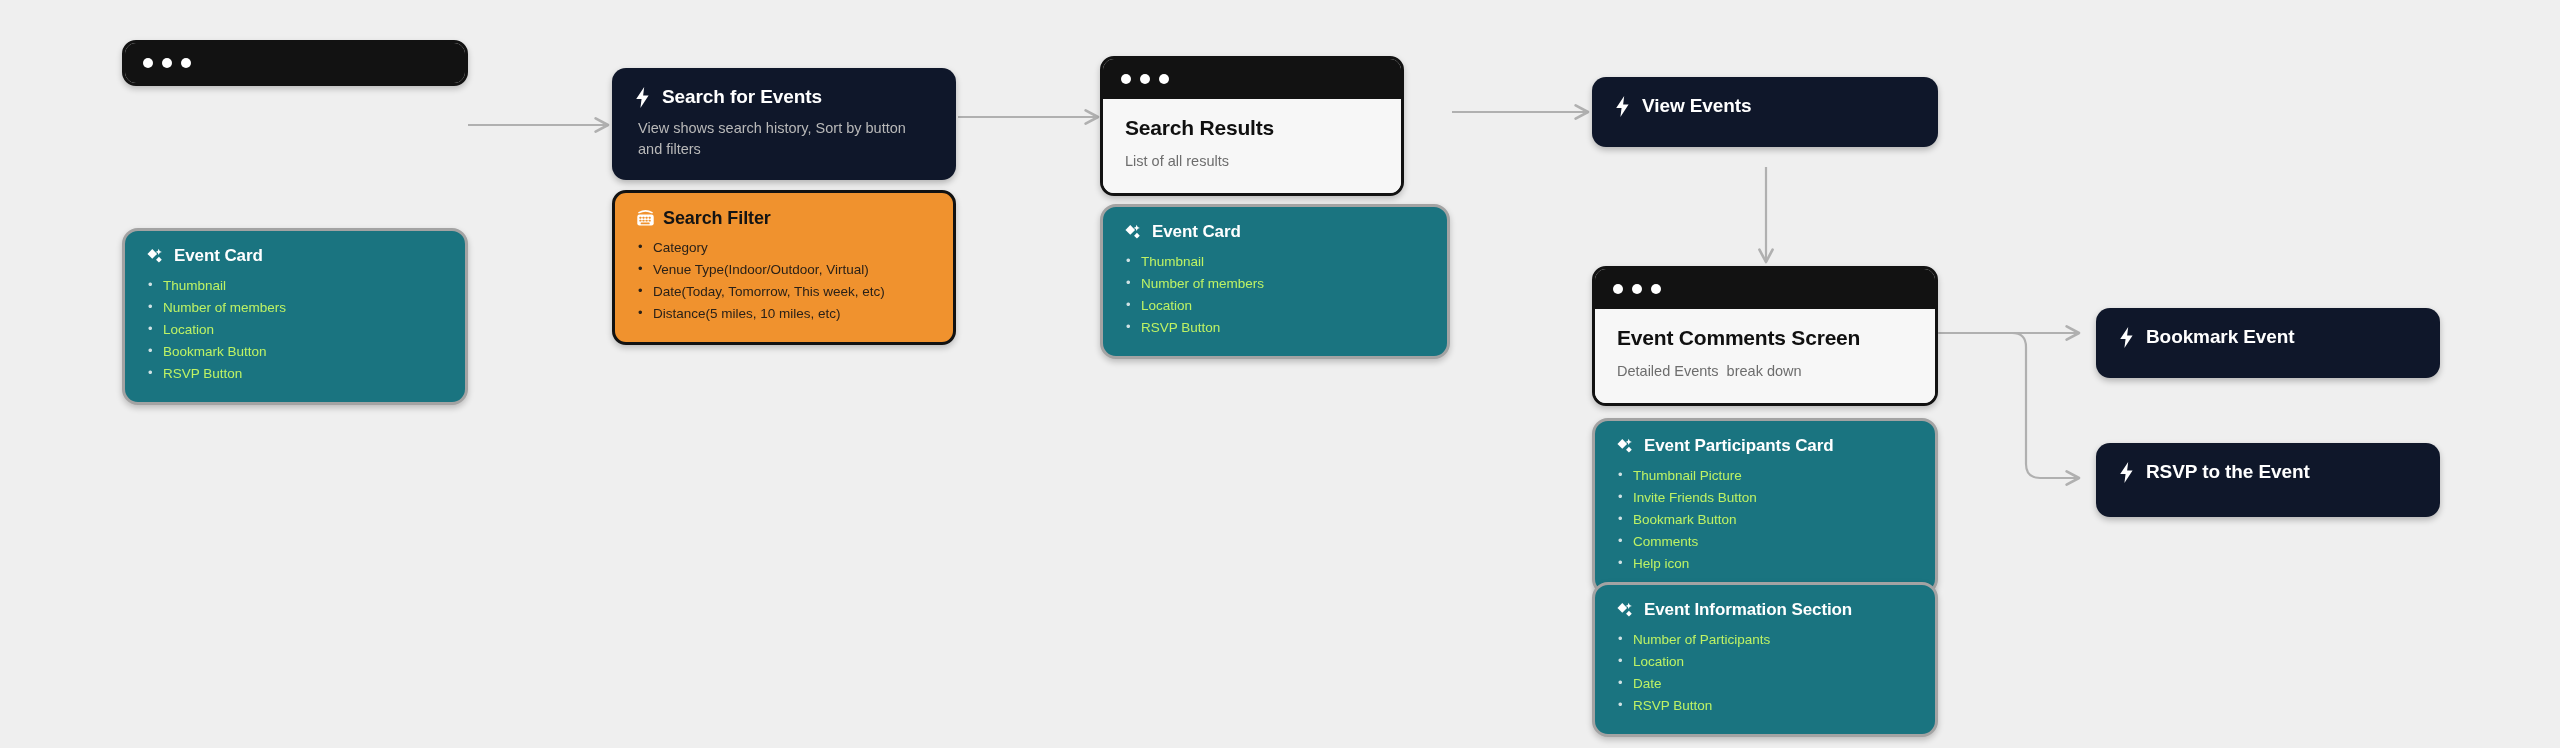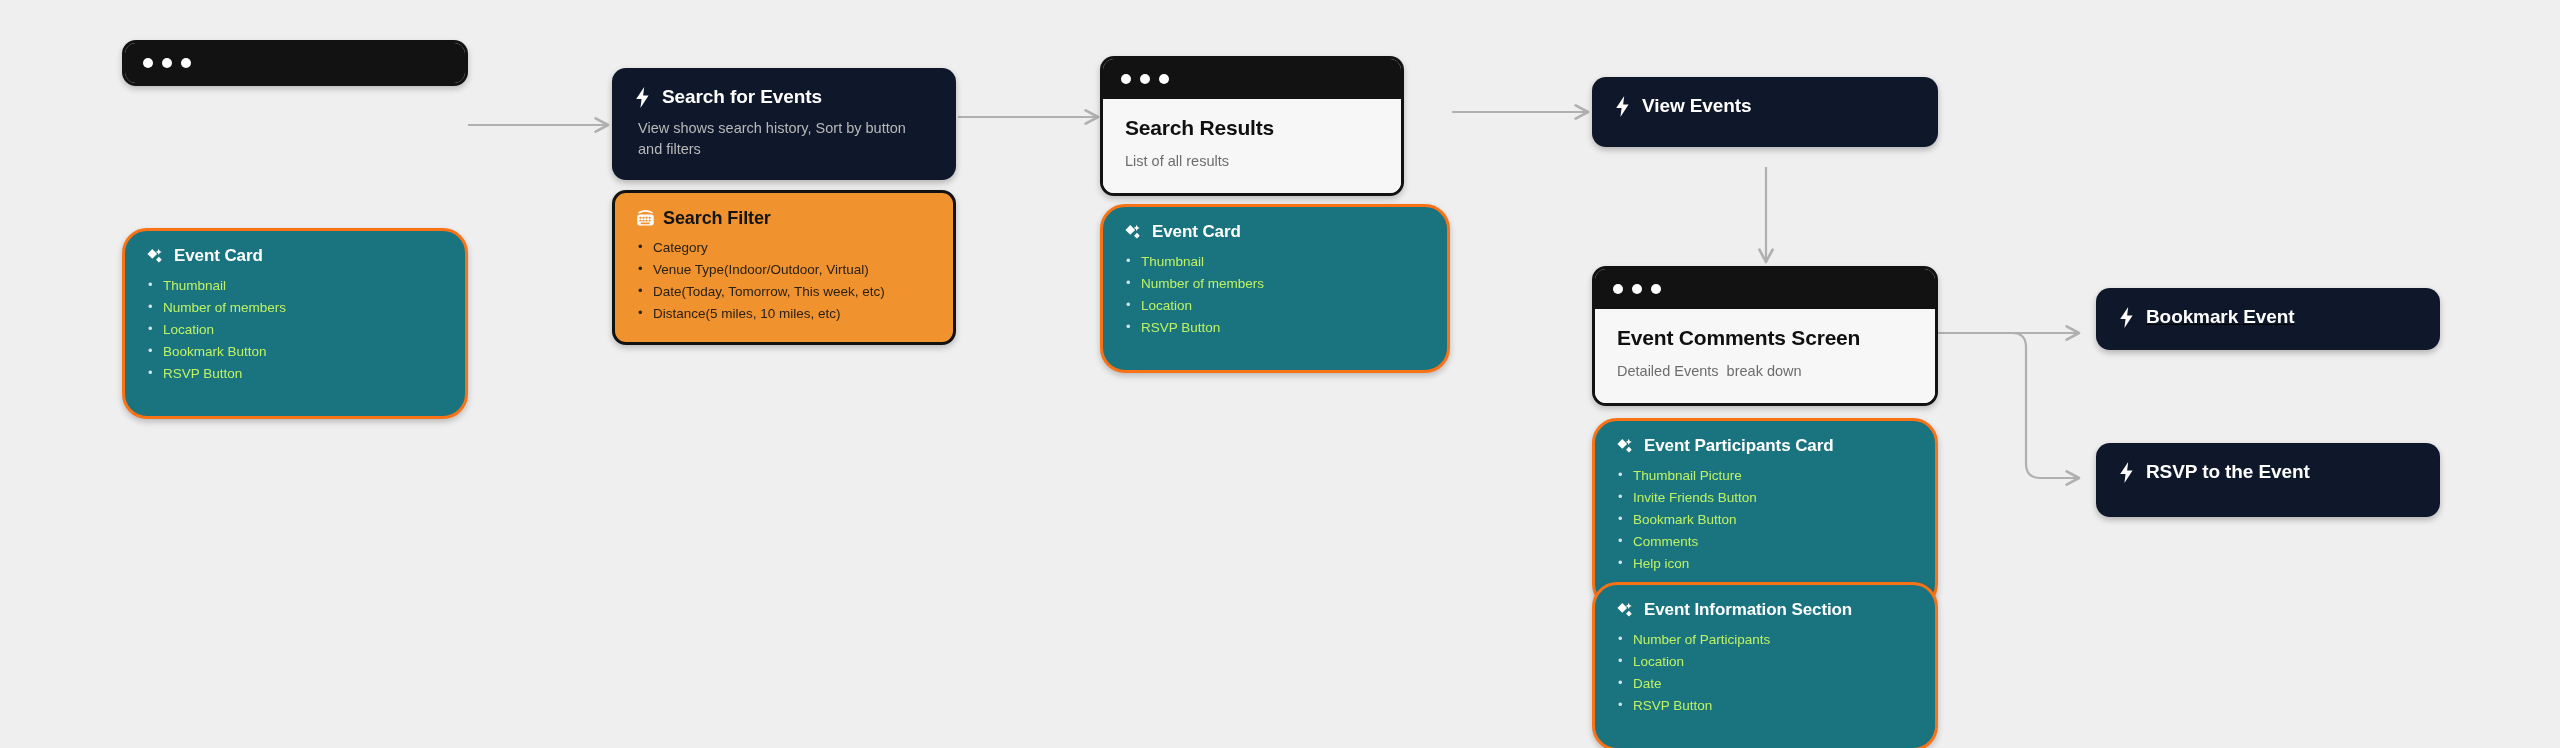--- a/index.html
+++ b/index.html
@@ -103,25 +103,25 @@
   .action-desc {
     font-size: 14.5px;
     color: #b9b9b9;
     line-height: 1.45;
     margin: 9px 0 0 4px;
     white-space: pre-wrap;
   }
 
   
   .teal-node {
-    border-radius: 25px;
+    border-radius: 16px;
     background: #1a7480;
-    border: 3px solid #f97316;
+    border: 3px solid #a3a3a3;
     box-shadow: 0 3px 6px rgba(0,0,0,0.22);
-    padding: 15px 20px 31px 20px;
+    padding: 15px 20px 17px 20px;
     box-sizing: border-box;
   }
   .teal-head {
     display: flex;
     align-items: center;
     gap: 10px;
     margin-bottom: 9px;
   }
   .teal-title {
     font-size: 17px;
@@ -369,21 +369,21 @@
       <span class="teal-title">Event Information Section</span>
     </div>
     <ul class="bullets">
       <li>Number of Participants</li>
       <li>Location</li>
       <li>Date</li>
       <li>RSVP Button</li>
     </ul>
   </div>
 
-  <div class="node action-node" style="left:2096px; top:288px; width:344px; height:62px;text-decoration:underline;">
+  <div class="node action-node" style="left:2096px; top:308px; width:344px; height:70px;">
     <div class="action-head">
       <span class="icon">
         <svg width="17" height="21" viewBox="0 0 14 20">
           <path d="M8.6 0 L1 11.4 L6.1 11.4 L5.0 20 L12.8 8.2 L7.6 8.2 Z" fill="#ffffff"></path>
         </svg>
       </span>
       <span class="action-title">Bookmark Event</span>
     </div>
   </div>
 

